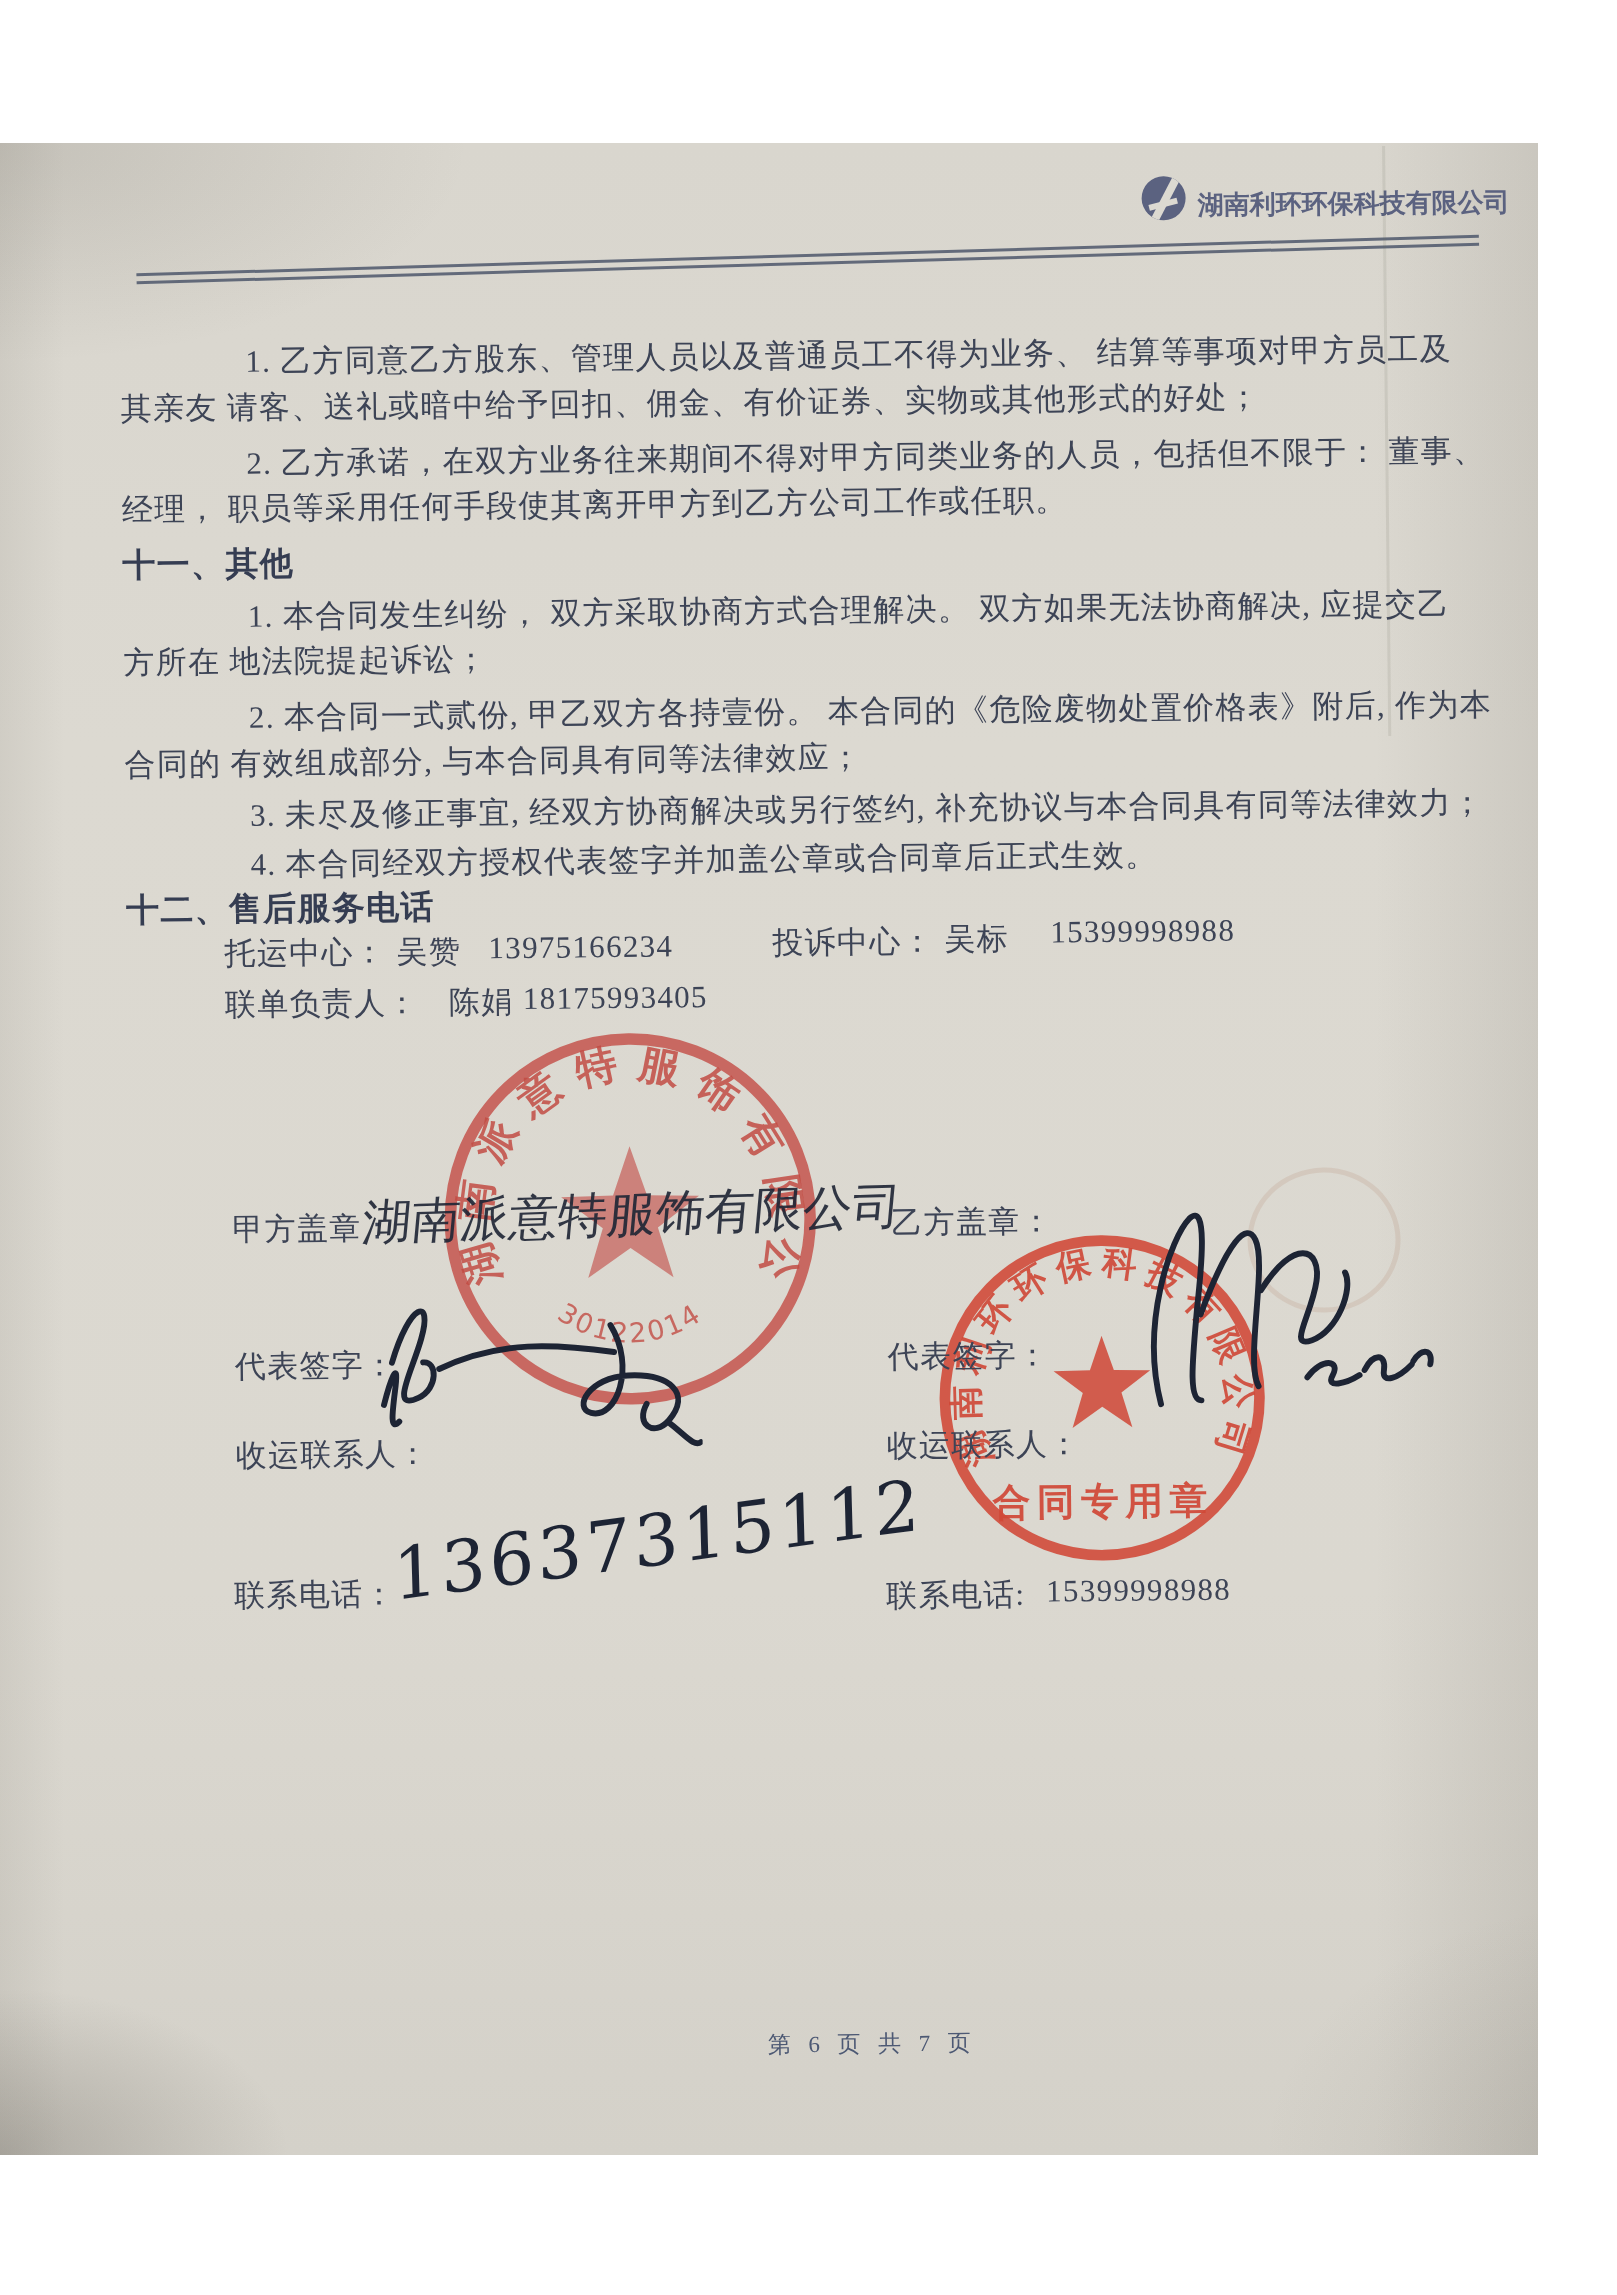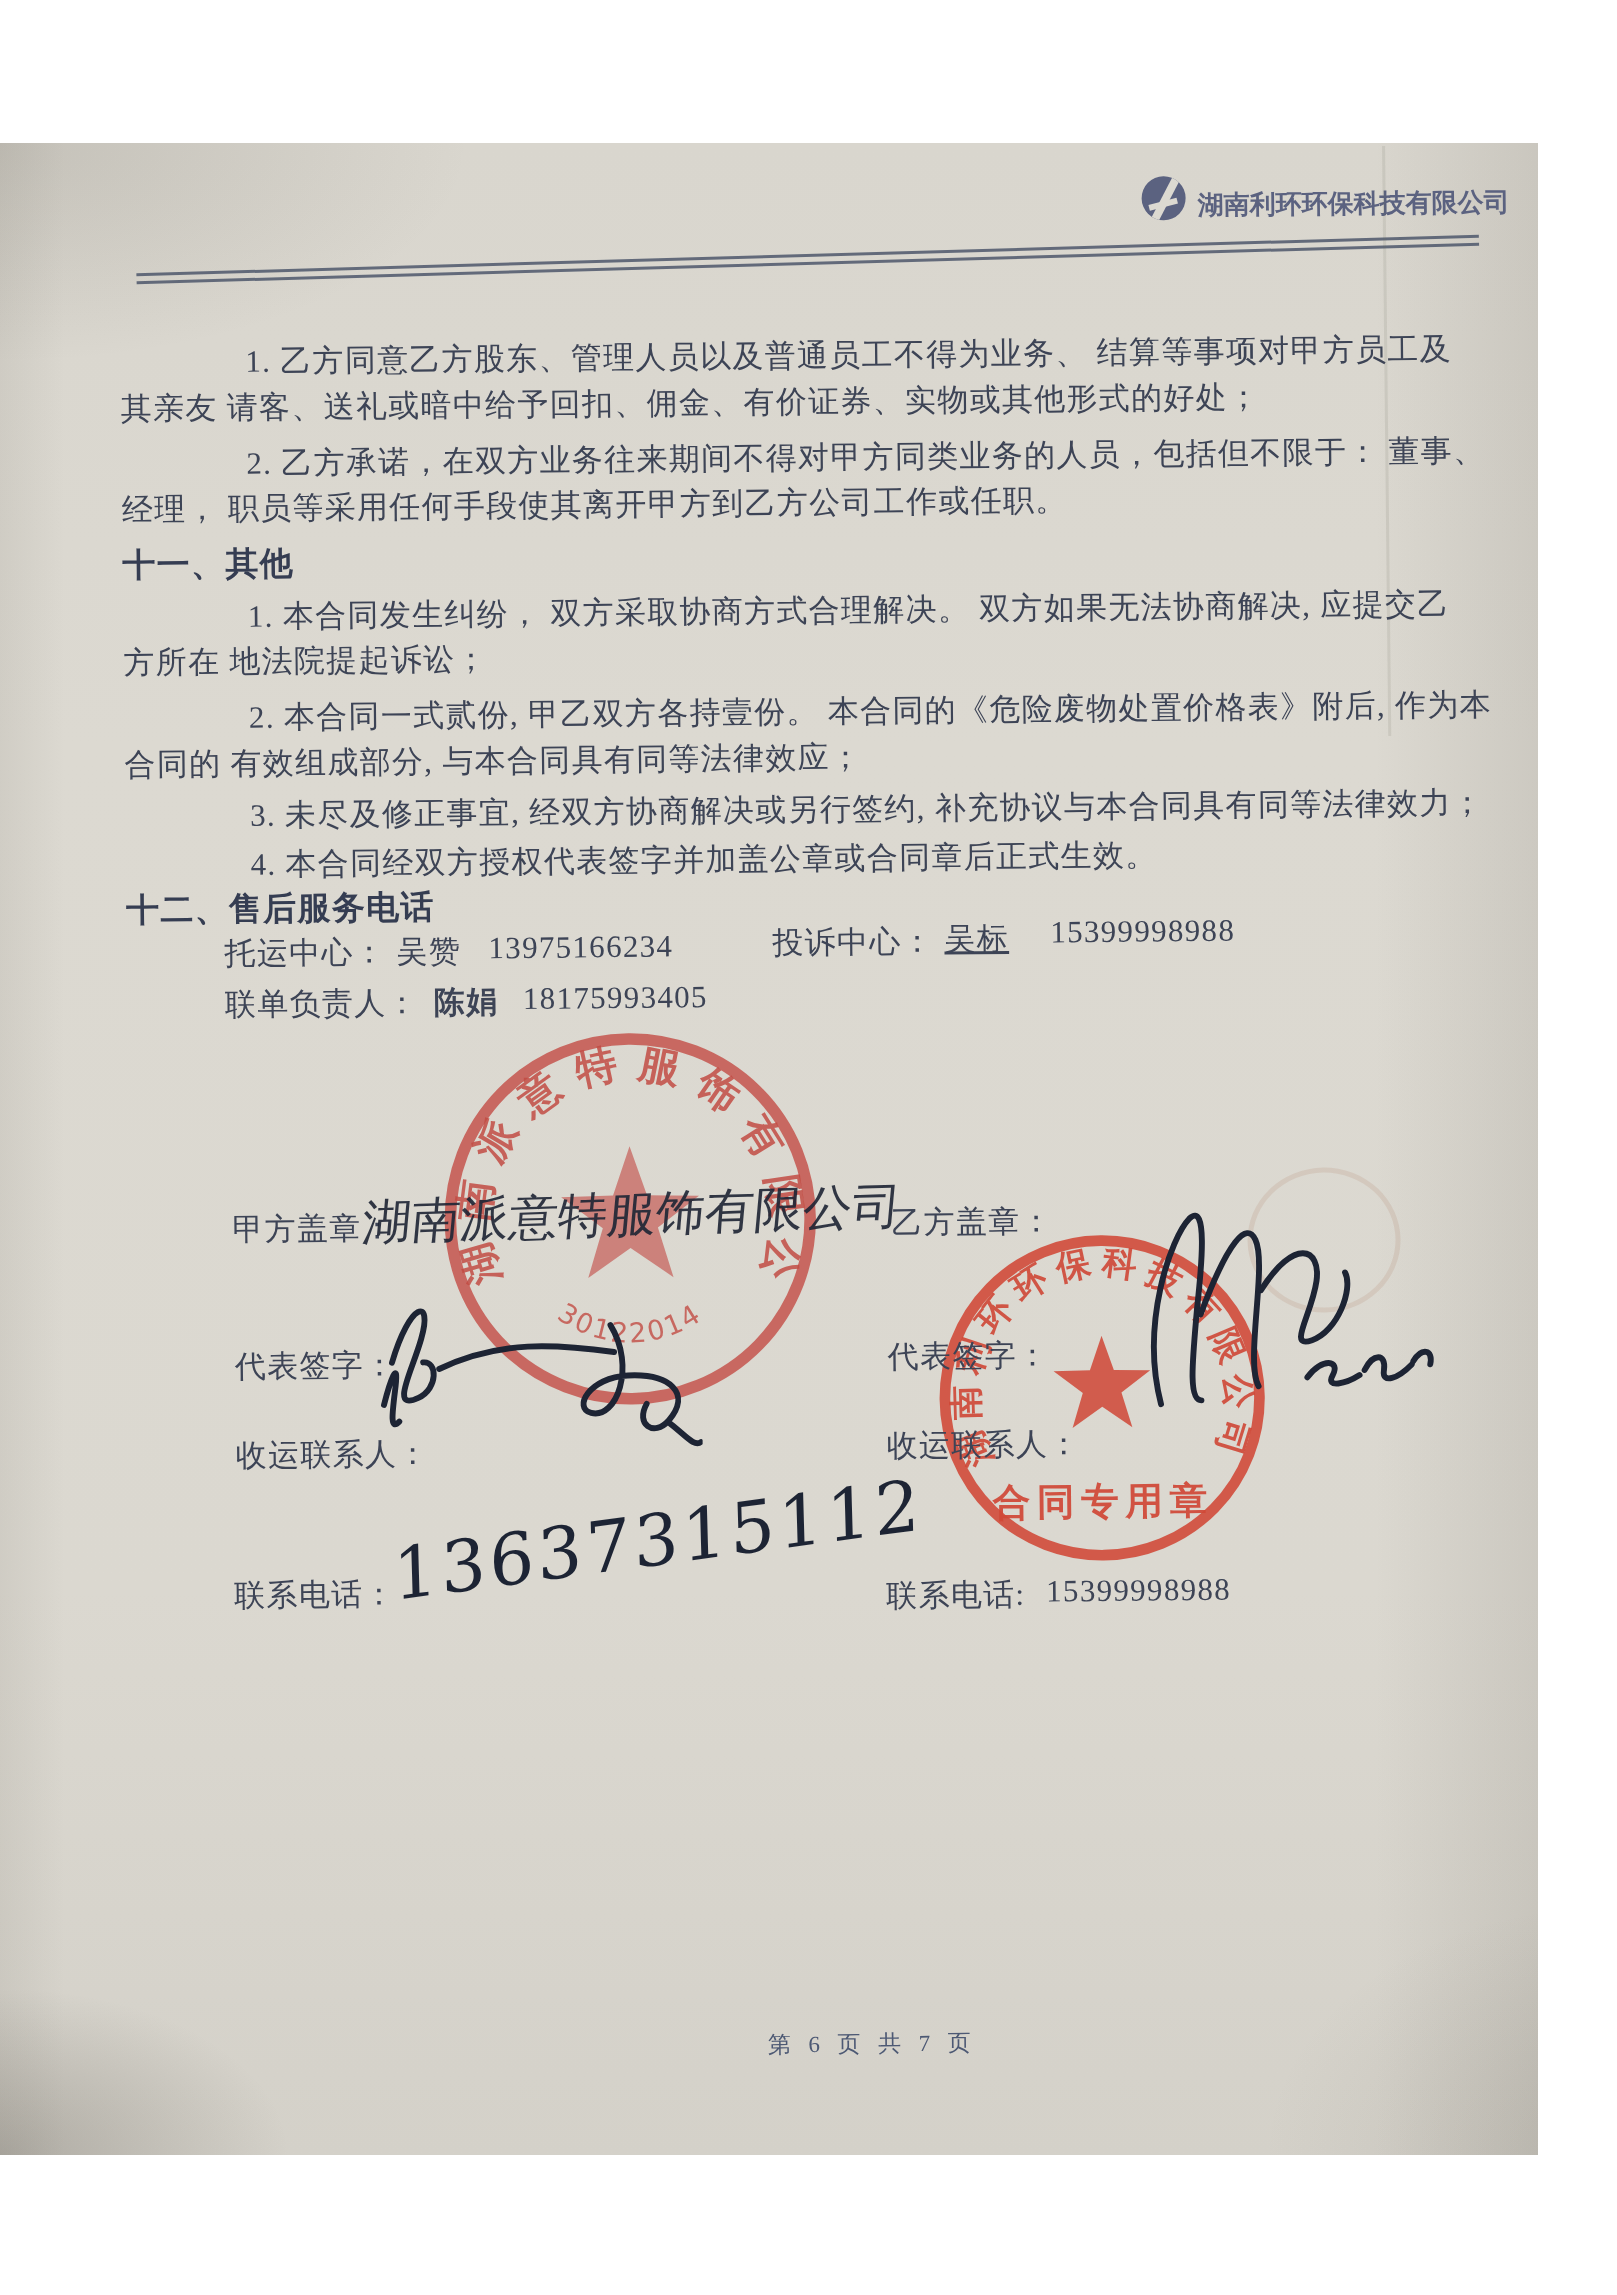--- a/index.html
+++ b/index.html
@@ -61,24 +61,24 @@
     <div class="tline" style="left:128px;top:737px;">合同的 有效组成部分, 与本合同具有同等法律效应；</div>
     <div class="tline" style="left:253px;top:789px;">3.  未尽及修正事宜, 经双方协商解决或另行签约, 补充协议与本合同具有同等法律效力；</div>
     <div class="tline" style="left:253px;top:838px;">4.  本合同经双方授权代表签字并加盖公章或合同章后正式生效。</div>
 
     <div class="tline bold" style="left:128px;top:881px;font-size:33px;">十二、售后服务电话</div>
 
     <span class="tline" style="left:226px;top:927px;">托运中心：</span>
     <span class="tline" style="left:398px;top:927px;text-align:center;">吴赞</span>
     <span class="tline" style="left:490px;top:927px;">13975166234</span>
     <span class="tline" style="left:774px;top:922px;">投诉中心：</span>
-    <span class="tline" style="left:946px;top:920px;text-decoration:underline;">吴标</span>
+    <span class="tline" style="left:946px;top:920px;">吴标</span>
     <span class="tline" style="left:1052px;top:917px;">15399998988</span>
     <span class="tline" style="left:226px;top:978px;">联单负责人：</span>
-    <span class="tline" style="left:435px;top:978px;font-weight:bold;">陈娟</span>
+    <span class="tline" style="left:450px;top:978px;">陈娟</span>
     <span class="tline" style="left:524px;top:978px;">18175993405</span>
 
     <svg class="stamp" style="left:431px;top:1019px;" width="396" height="396" viewBox="0 0 480 480">
       <circle cx="240" cy="240" r="218" fill="none" stroke="#c04038" stroke-width="14" opacity="0.8"></circle>
       <polygon opacity="0.62" fill="#c0403c" points="240,152 260.6,211.5 323.6,212.8 273.4,250.9 291.7,311.2 240,275.2 188.3,311.2 206.6,250.9 156.4,212.8 219.4,211.5"></polygon>
       <defs>
         <path id="arcA" d="M 84,313 A 172,172 0 1 1 396,313" fill="none"></path>
         <path id="arcANum" d="M 144,355 A 150,150 0 0 0 336,355" fill="none"></path>
       </defs>
       <text font-size="50" font-weight="bold" fill="#c04038" opacity="0.85" letter-spacing="2" font-family="Liberation Serif,serif">

